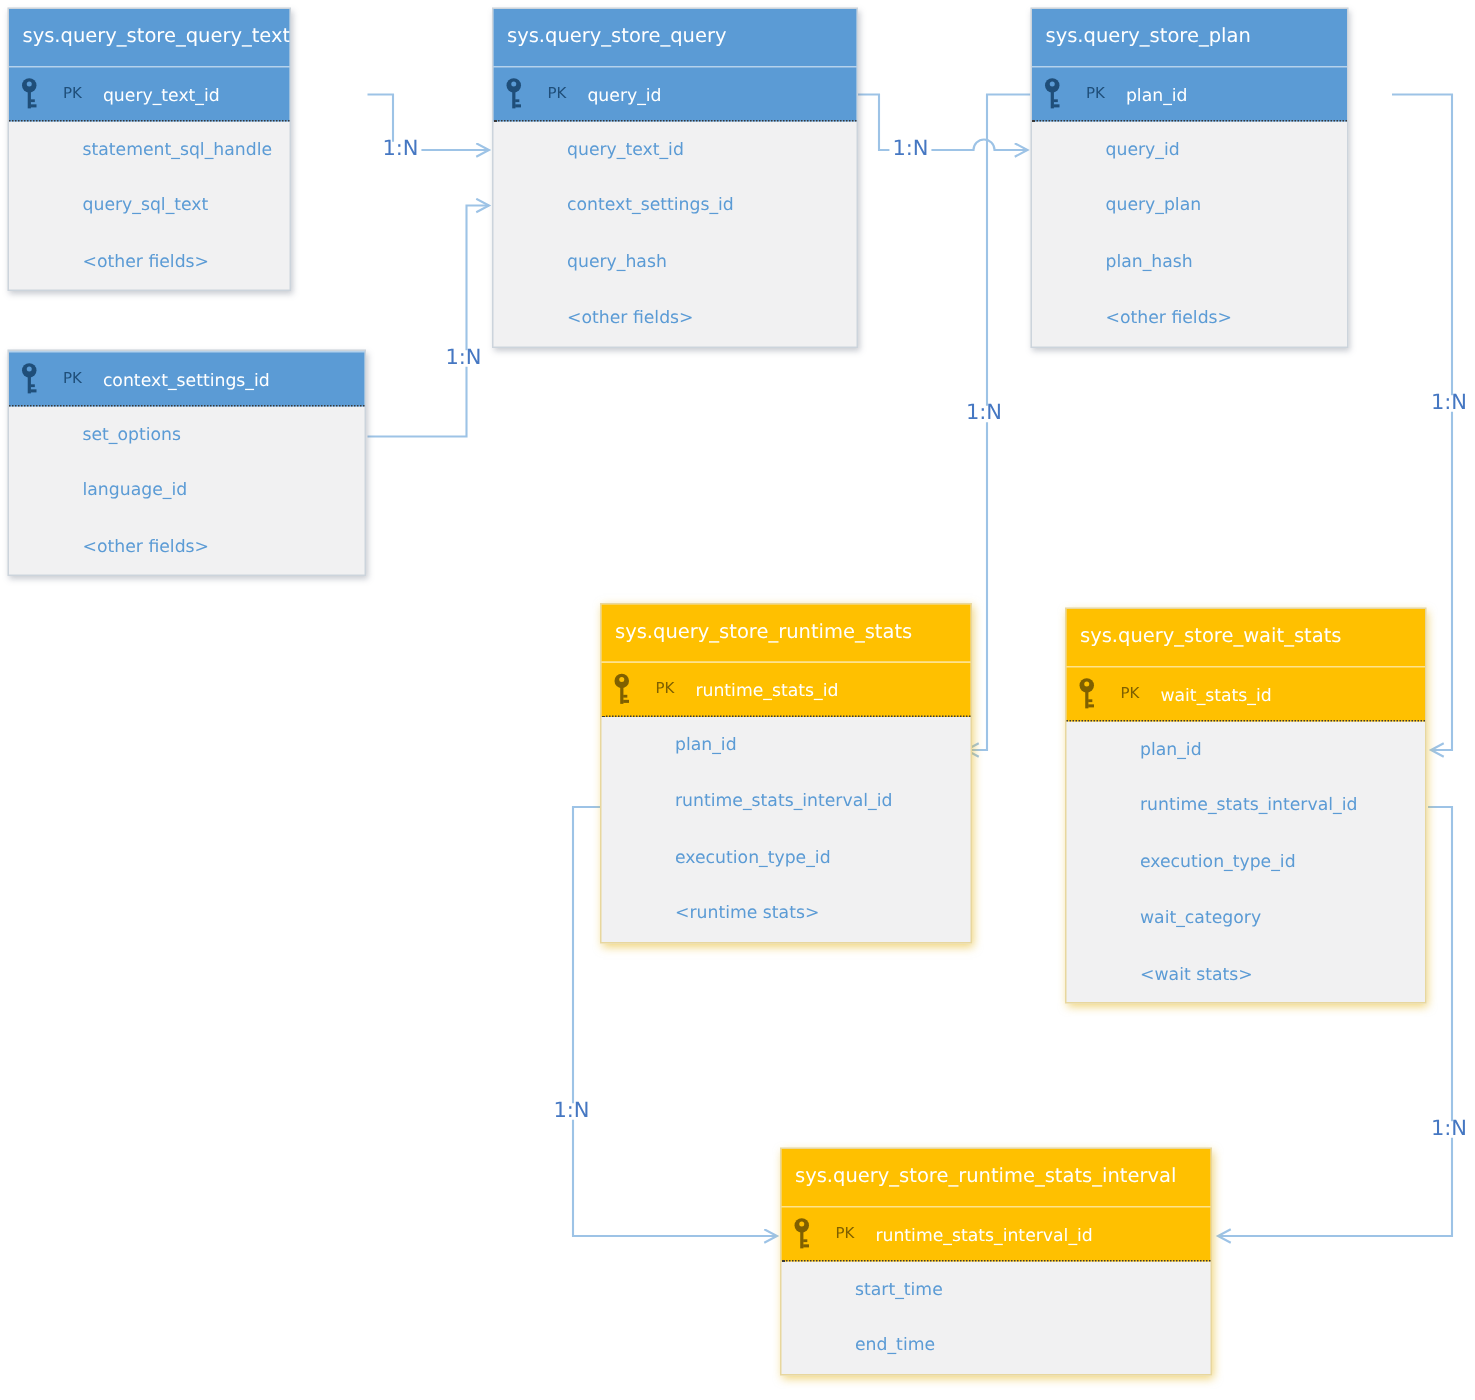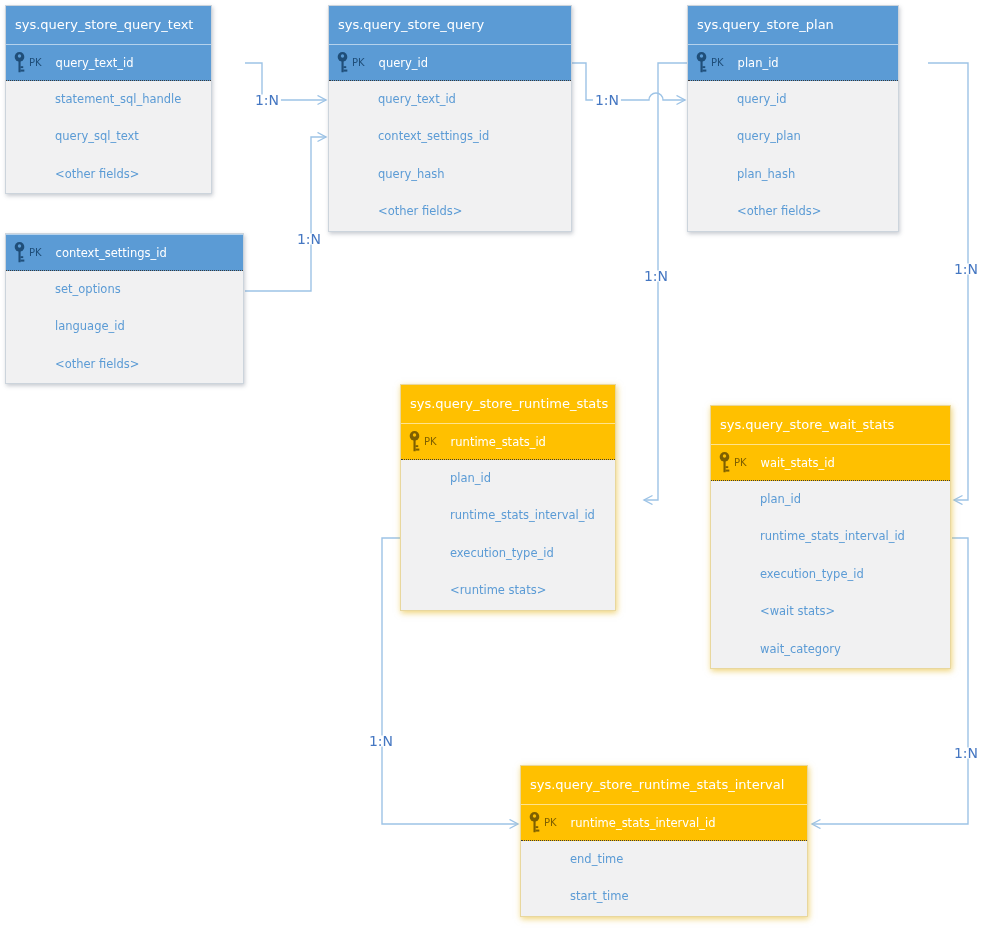--- a/index.html
+++ b/index.html
@@ -13,21 +13,21 @@
   .blue .hd,.blue .pk{background:#5b9bd5;}
   .orange .hd,.orange .pk{background:#ffc000;}
   .hd{height:38px;line-height:38px;color:#ffffff;font-size:13px;padding-left:9px;white-space:nowrap;overflow:hidden;}
   .pk{height:37px;display:flex;align-items:center;box-sizing:border-box;
       border-top:1px solid rgba(255,255,255,.55);border-bottom:1px dotted #3a3a3a;}
   .keyicon{width:13px;height:23px;margin-left:7px;flex:0 0 auto;}
   .blue .keyicon{color:#1f4e79;}
   .orange .keyicon{color:#7f6000;}
   .blue{--hole:#5b9bd5;}
   .orange{--hole:#ffc000;}
-  .pktag{font-size:10px;margin-left:3px;}
+  .pktag{font-size:10px;margin-left:16px;}
   .blue .pktag{color:#1f4e79;}
   .orange .pktag{color:#7f6000;}
   .pkname{color:#fff;font-size:11.5px;margin-left:14px;white-space:nowrap;}
   .fld{height:37.4px;line-height:37.4px;font-size:11.5px;color:#5b9bd5;padding-left:49px;white-space:nowrap;}
   .rel-label{position:absolute;z-index:3;transform:translate(-50%,-50%);font-size:14px;
              color:#4577c2;background:#ffffff;padding:0 2px;line-height:11px;}
 </style>
 </head>
 <body>
 
@@ -41,21 +41,21 @@
     </defs>
     <path d="M245 63 H262 V100 H326" marker-end="url(#arr)"></path>
     <path d="M245 291 H311 V137 H326" marker-end="url(#arr)"></path>
     <path d="M568 63 H586 V100 H649 a7 7 0 0 1 14 0 H685" marker-end="url(#arr)"></path>
     <path d="M687 63 H658 V500 H644" marker-end="url(#arr)"></path>
     <path d="M928 63 H968 V500 H954" marker-end="url(#arr)"></path>
     <path d="M952 538 H968 V824 H812" marker-end="url(#arr)"></path>
     <path d="M400 538 H382 V824 H518" marker-end="url(#arr)"></path>
   </svg>
 
-  <div class="tbl blue" style="left:5px;top:5px;width:207px">
+  <div class="tbl blue" style="left:5px;top:5px;width:189px">
     <div class="hd">sys.query_store_query_text</div>
     <div class="pk">
       <svg class="keyicon" viewBox="0 0 14 24">
         <circle cx="7" cy="6" r="5.2" fill="currentColor"></circle>
           <circle cx="7" cy="5" r="1.8" style="fill:var(--hole)"></circle>
         <rect x="5.9" y="10" width="2.3" height="12.5" fill="currentColor"></rect>
         <rect x="8" y="16" width="3" height="2" fill="currentColor"></rect>
           <rect x="8" y="19.6" width="4.2" height="2.2" fill="currentColor"></rect>
       </svg>
       <span class="pktag">PK</span>
@@ -122,21 +122,21 @@
       <span class="pktag">PK</span>
       <span class="pkname">context_settings_id</span>
     </div>
     <div class="body">
       <div class="fld">set_options</div>
       <div class="fld">language_id</div>
       <div class="fld">&lt;other fields&gt;</div>
     </div>
   </div>
 
-  <div class="tbl orange" style="left:400px;top:384px;width:216px">
+  <div class="tbl orange" style="left:400px;top:402px;width:248px">
     <div class="hd">sys.query_store_runtime_stats</div>
     <div class="pk">
       <svg class="keyicon" viewBox="0 0 14 24">
         <circle cx="7" cy="6" r="5.2" fill="currentColor"></circle>
           <circle cx="7" cy="5" r="1.8" style="fill:var(--hole)"></circle>
         <rect x="5.9" y="10" width="2.3" height="12.5" fill="currentColor"></rect>
         <rect x="8" y="16" width="3" height="2" fill="currentColor"></rect>
           <rect x="8" y="19.6" width="4.2" height="2.2" fill="currentColor"></rect>
       </svg>
       <span class="pktag">PK</span>
@@ -160,41 +160,41 @@
         <rect x="8" y="16" width="3" height="2" fill="currentColor"></rect>
           <rect x="8" y="19.6" width="4.2" height="2.2" fill="currentColor"></rect>
       </svg>
       <span class="pktag">PK</span>
       <span class="pkname">wait_stats_id</span>
     </div>
     <div class="body">
       <div class="fld">plan_id</div>
       <div class="fld">runtime_stats_interval_id</div>
       <div class="fld">execution_type_id</div>
+      <div class="fld">wait_category</div>
       <div class="fld">&lt;wait stats&gt;</div>
-      <div class="fld">wait_category</div>
     </div>
   </div>
 
   <div class="tbl orange" style="left:520px;top:765px;width:288px">
     <div class="hd">sys.query_store_runtime_stats_interval</div>
     <div class="pk">
       <svg class="keyicon" viewBox="0 0 14 24">
         <circle cx="7" cy="6" r="5.2" fill="currentColor"></circle>
           <circle cx="7" cy="5" r="1.8" style="fill:var(--hole)"></circle>
         <rect x="5.9" y="10" width="2.3" height="12.5" fill="currentColor"></rect>
         <rect x="8" y="16" width="3" height="2" fill="currentColor"></rect>
           <rect x="8" y="19.6" width="4.2" height="2.2" fill="currentColor"></rect>
       </svg>
       <span class="pktag">PK</span>
       <span class="pkname">runtime_stats_interval_id</span>
     </div>
     <div class="body">
+      <div class="fld">start_time</div>
       <div class="fld">end_time</div>
-      <div class="fld">start_time</div>
     </div>
   </div>
 
   <span class="rel-label" style="left:267px;top:100px">1:N</span>
   <span class="rel-label" style="left:309px;top:239px">1:N</span>
   <span class="rel-label" style="left:607px;top:100px">1:N</span>
   <span class="rel-label" style="left:656px;top:276px">1:N</span>
   <span class="rel-label" style="left:966px;top:269px">1:N</span>
   <span class="rel-label" style="left:966px;top:753px">1:N</span>
   <span class="rel-label" style="left:381px;top:741px">1:N</span>

